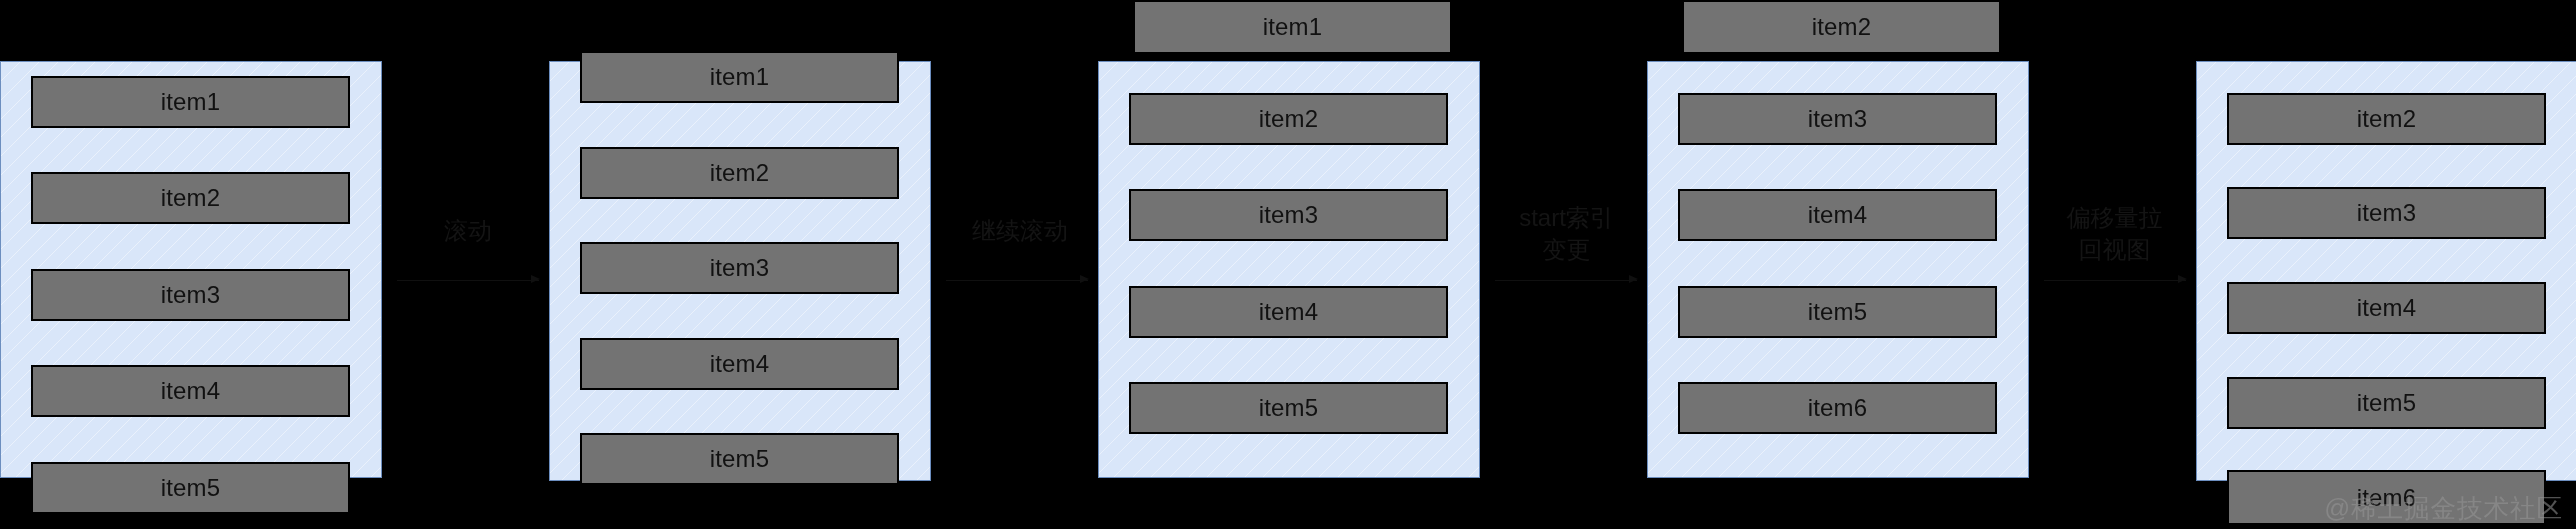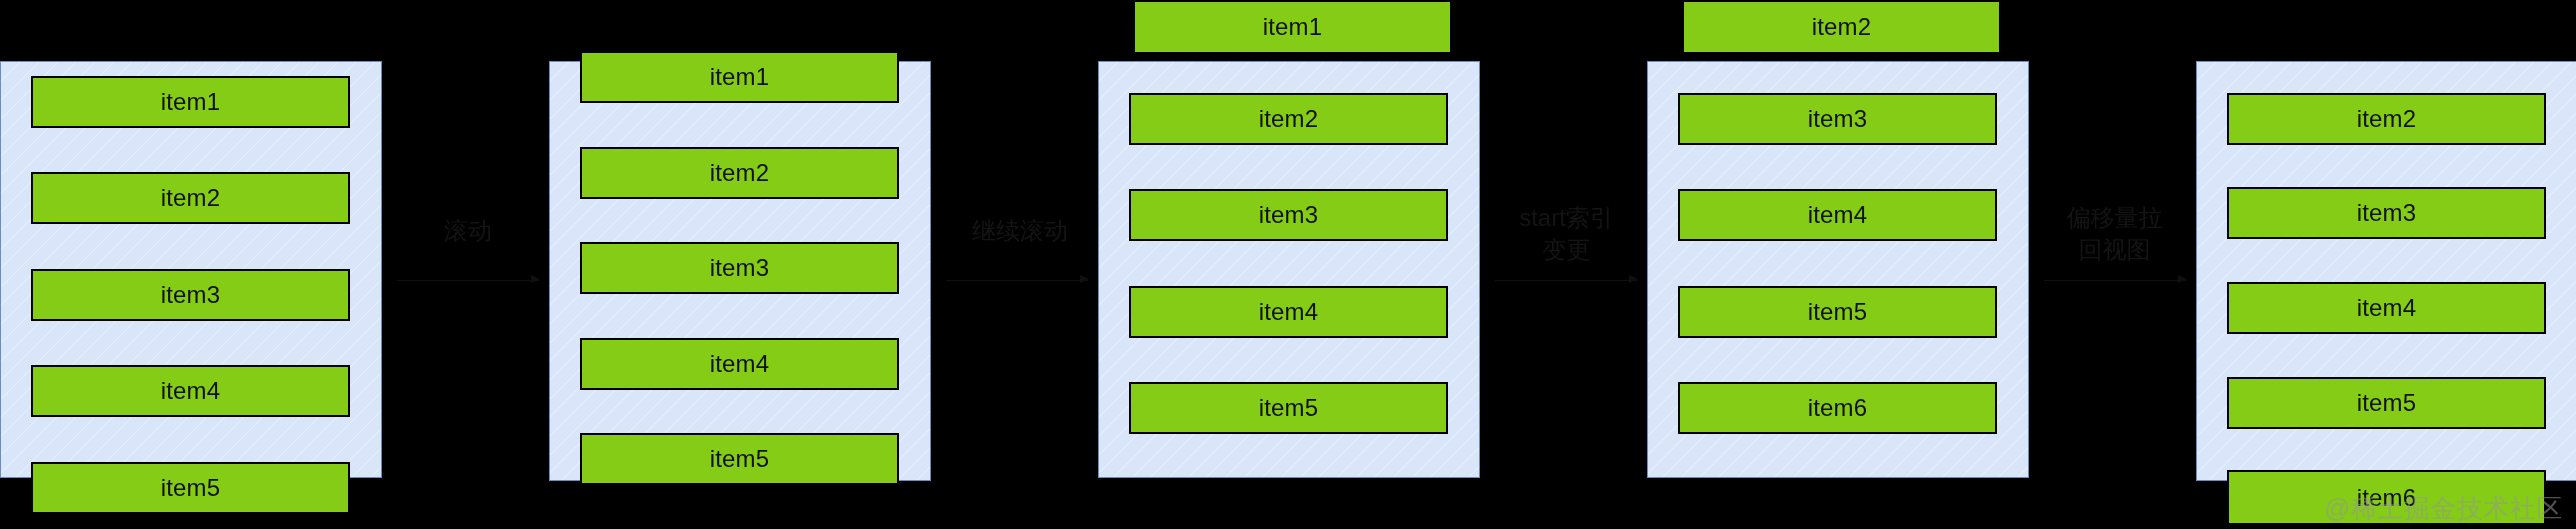--- a/index.html
+++ b/index.html
@@ -29,21 +29,21 @@
         rgba(255,255,255,0.45) 0.9px,
         rgba(255,255,255,0.0) 0.9px,
         rgba(255,255,255,0.0) 13.2px);
     border: 1.9px solid #6c8ebf;
   }
 
   
   .item {
     position: absolute;
     box-sizing: border-box;
-    background: #84cc16;
+    background: #737373;
     border: 2.4px solid #000000;
     display: flex;
     align-items: center;
     justify-content: center;
     font-size: 24px;
     color: #111111;
     letter-spacing: 0.2px;
     z-index: 5;
   }
 

